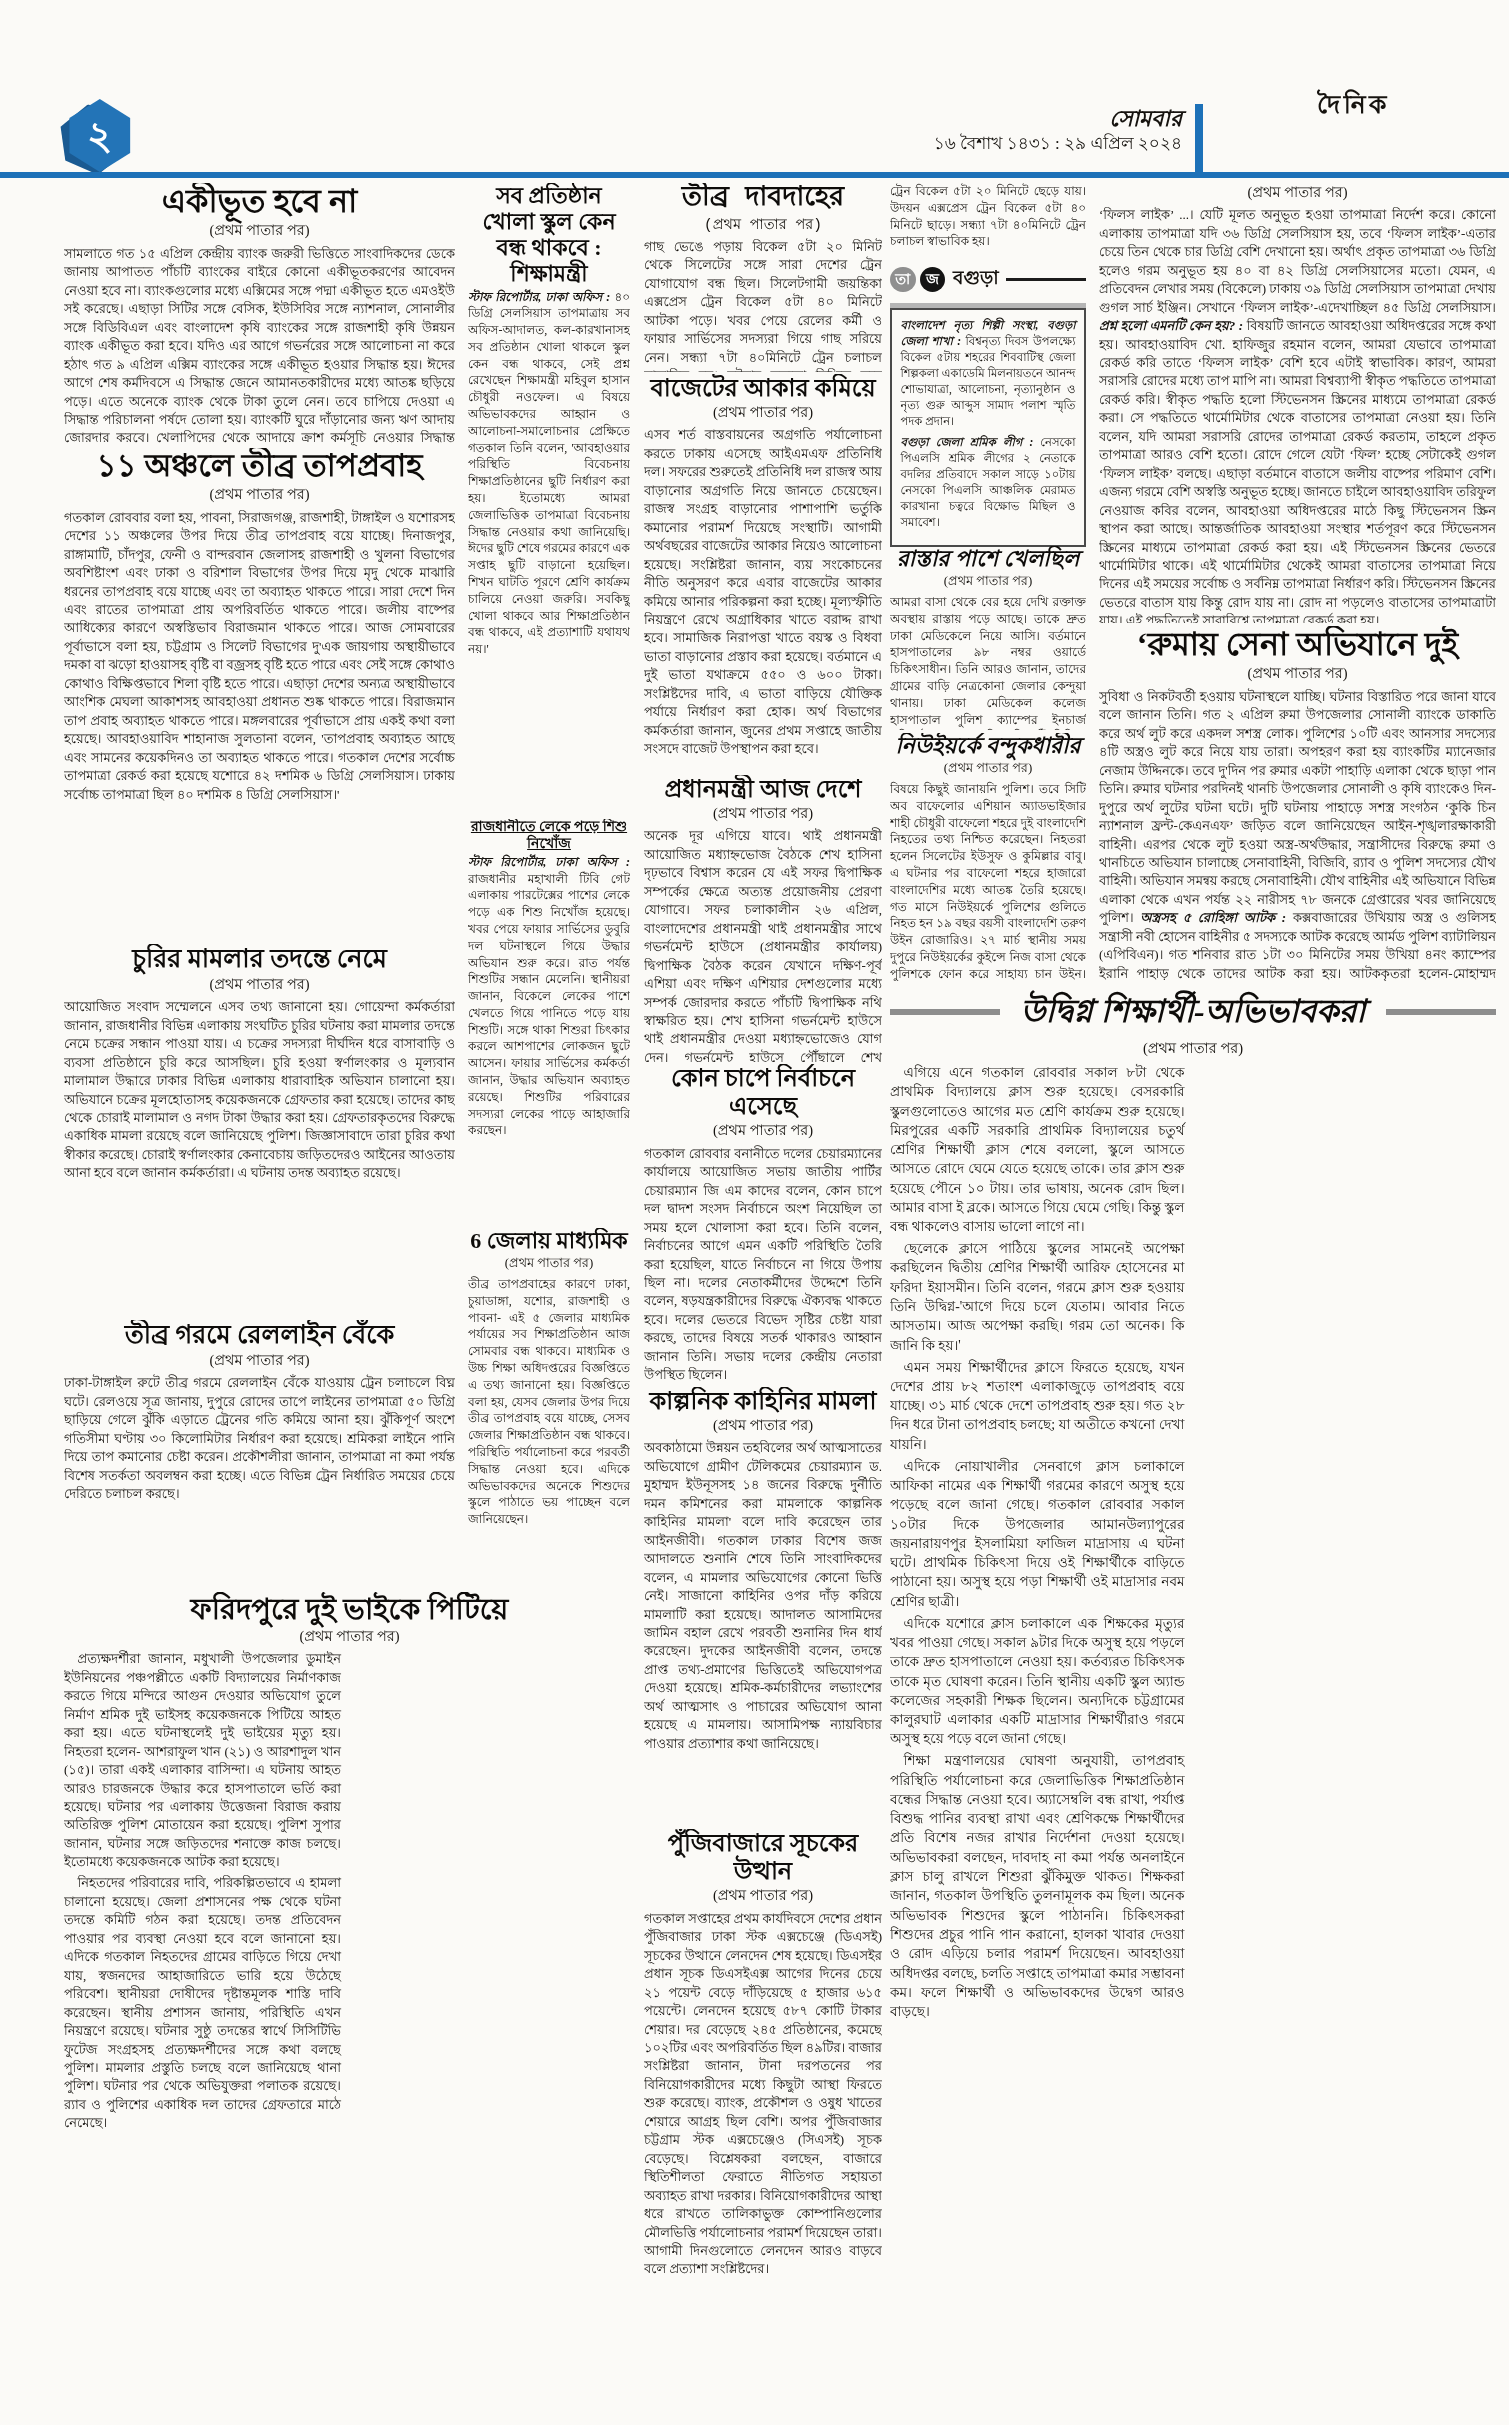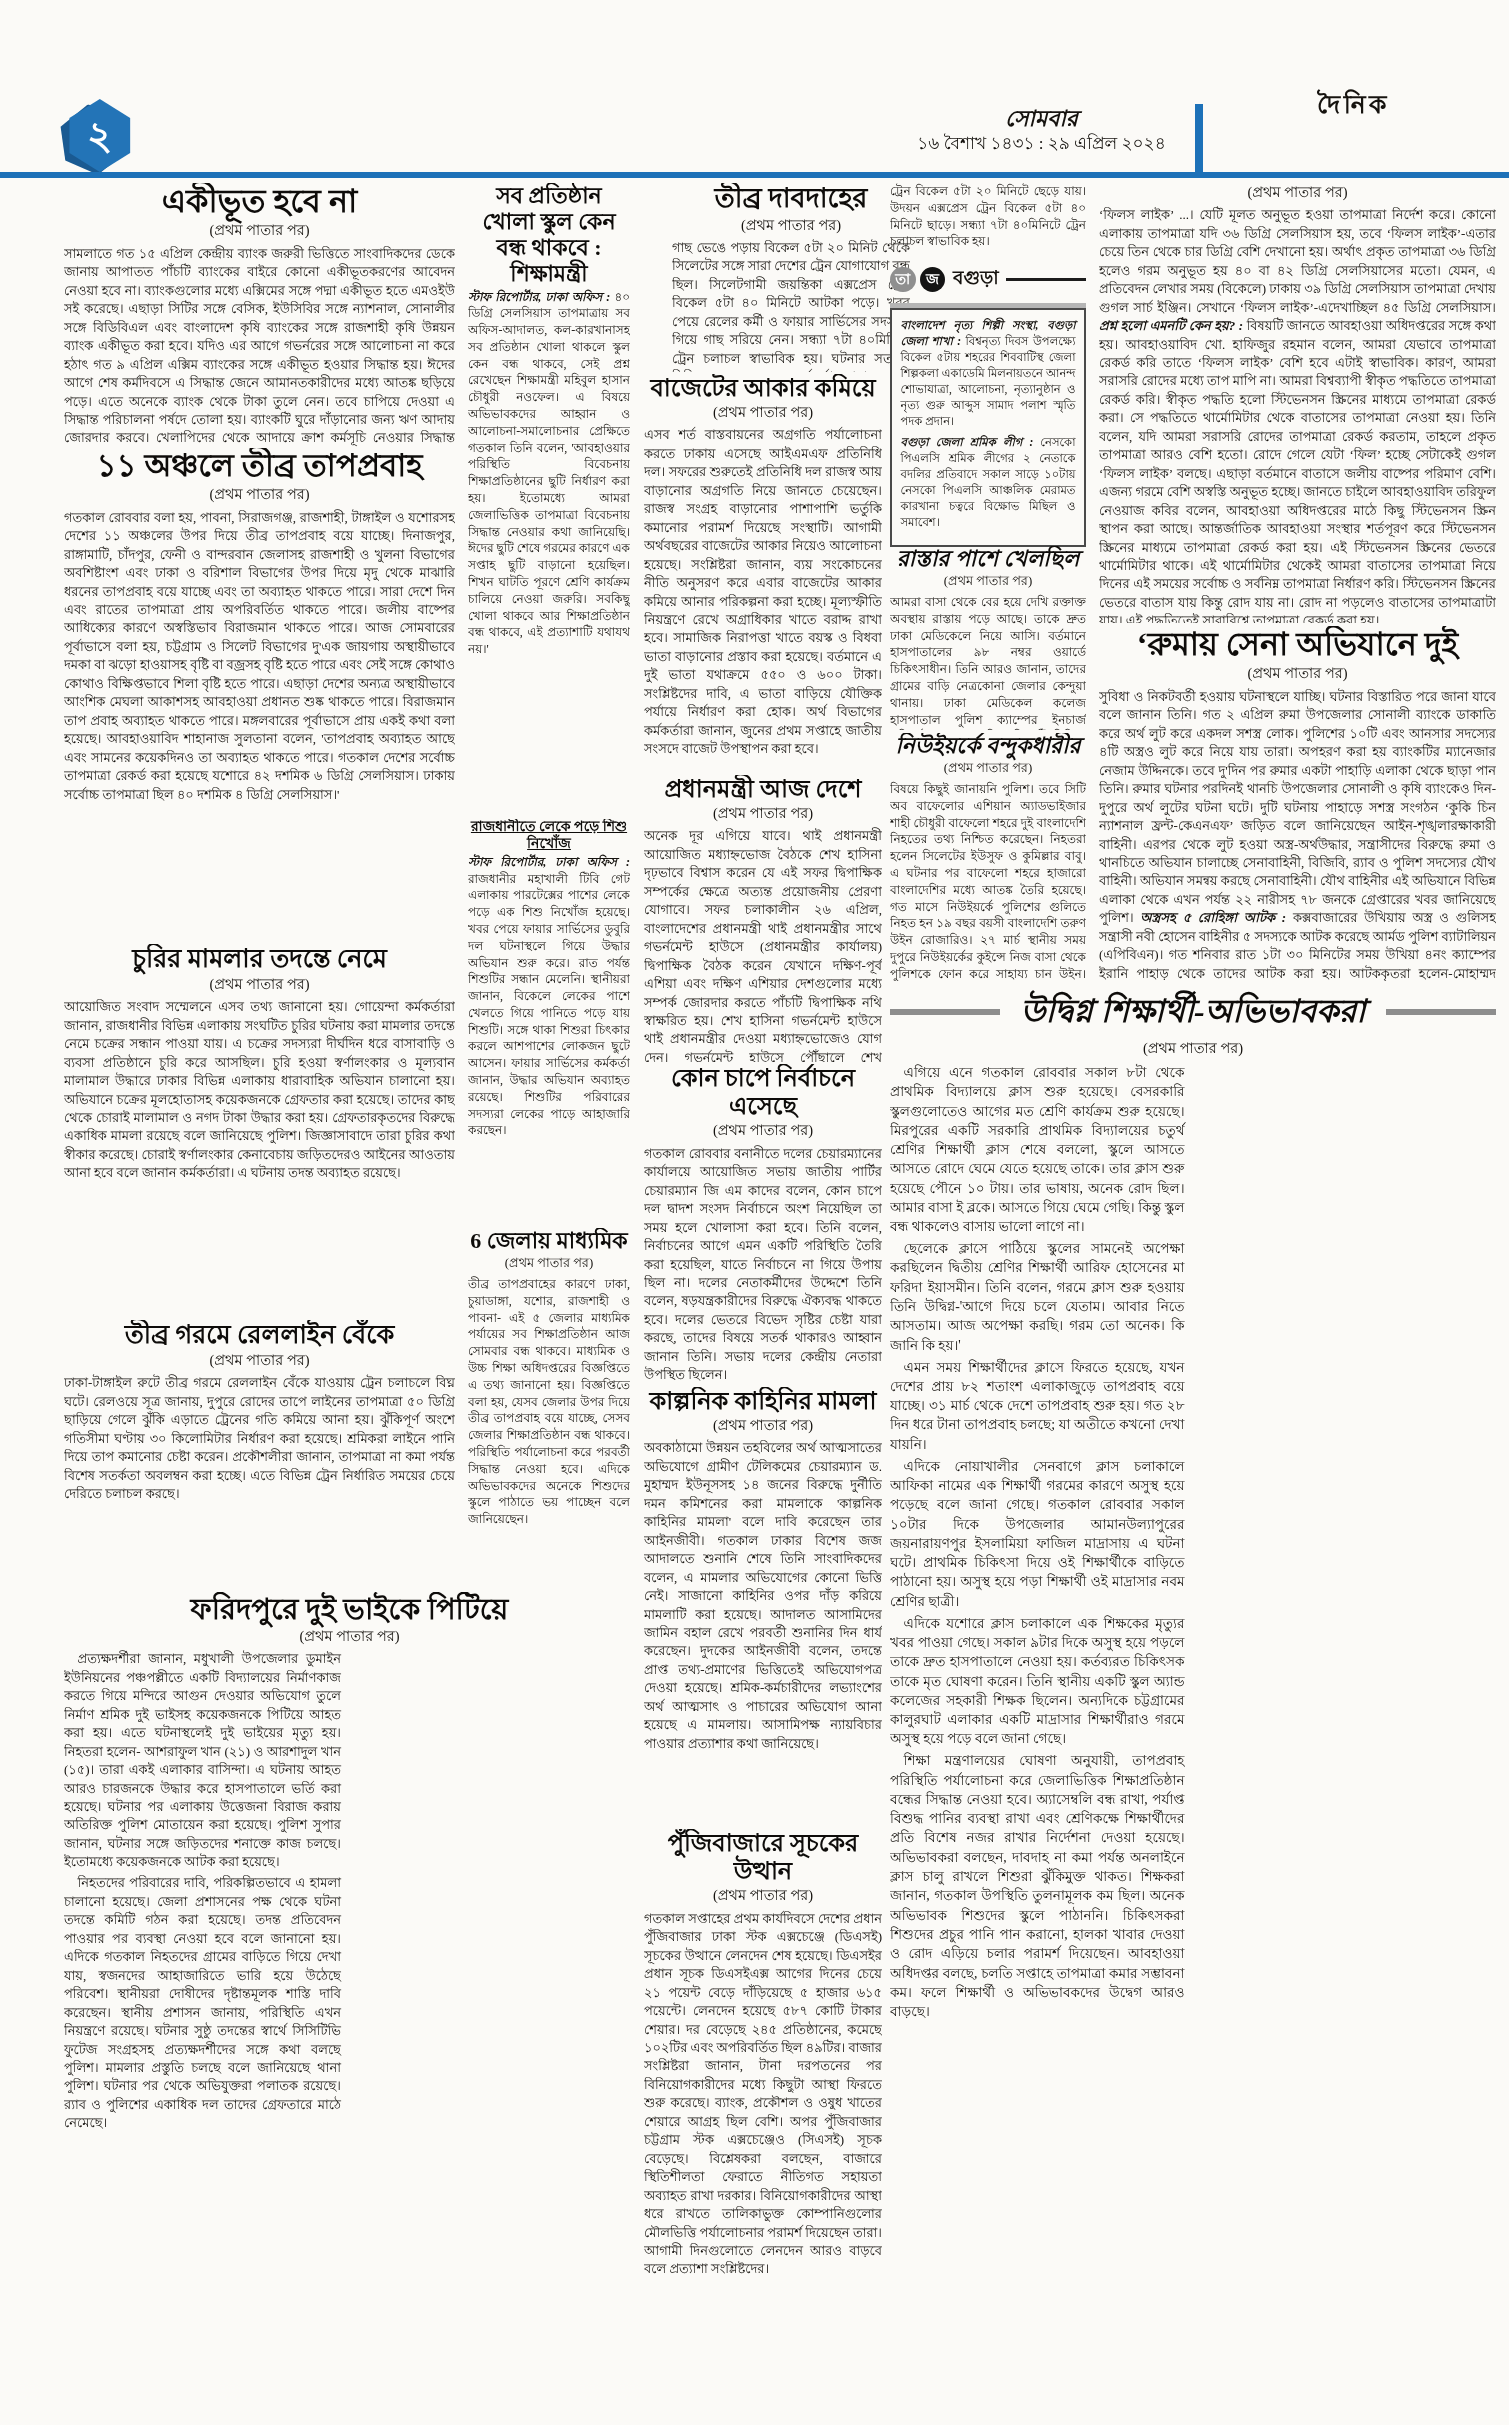--- a/index.html
+++ b/index.html
@@ -16,21 +16,21 @@
   .lead-bold{font-weight:bold;font-style:italic;}
   .two{column-count:2;column-gap:17px;column-fill:auto;height:100%;}
   
   .hex{position:absolute;left:60px;top:99px;width:73px;height:80px;}
   .hex .h2s{position:absolute;left:0;top:5.1px;width:66px;height:71px;background:#1a5a92;
        clip-path:polygon(50% 0,96% 26%,96% 74%,50% 100%,4% 74%,4% 26%);transform:rotate(-8deg);}
   .hex .h1s{position:absolute;left:6.8px;top:0;width:66px;height:73px;background:#2374b7;
        clip-path:polygon(50% 0,96% 26%,96% 74%,50% 100%,4% 74%,4% 26%);}
   .hex .num{position:absolute;left:6.8px;top:5.1px;width:66px;height:66px;display:flex;align-items:center;
        justify-content:center;color:#fff;font-size:39px;font-weight:bold;}
-  .dateblock{position:absolute;left:901px;top:105px;width:281px;text-align:center;line-height:1.25;}
+  .dateblock{position:absolute;left:901px;top:105px;width:281px;text-align:right;line-height:1.25;}
   .dayname{font-size:22px;font-weight:bold;font-style:italic;}
   .dateline{font-size:17px;}
   .vbar{position:absolute;left:1195px;top:104px;width:7.7px;height:68px;background:#1d71b8;}
   .logoblock{position:absolute;left:1207px;top:92px;width:293px;text-align:center;line-height:1;}
   .logo-top{font-size:25px;font-weight:bold;letter-spacing:3.4px;}
   .logo-main{font-size:51px;font-weight:bold;margin-top:1.7px;}
   .toprule{position:absolute;left:0;top:172px;width:1509px;height:6px;background:#1d71b8;}
   
   .taj{display:flex;align-items:center;gap:4.3px;}
   .tcirc{width:25.5px;height:25.5px;border-radius:50%;color:#fff;font-weight:bold;font-size:14.5px;
@@ -120,21 +120,21 @@
     <span>রাজধানীর মহাখালী টিবি গেট এলাকায় পারটেক্সের পাশের লেকে পড়ে এক শিশু নিখোঁজ হয়েছে। খবর পেয়ে ফায়ার সার্ভিসের ডুবুরি দল ঘটনাস্থলে গিয়ে উদ্ধার অভিযান শুরু করে। রাত পর্যন্ত শিশুটির সন্ধান মেলেনি। স্থানীয়রা জানান, বিকেলে লেকের পাশে খেলতে গিয়ে পানিতে পড়ে যায় শিশুটি। সঙ্গে থাকা শিশুরা চিৎকার করলে আশপাশের লোকজন ছুটে আসেন। ফায়ার সার্ভিসের কর্মকর্তা জানান, উদ্ধার অভিযান অব্যাহত রয়েছে। শিশুটির পরিবারের সদস্যরা লেকের পাড়ে আহাজারি করছেন।</span>
   </div>
 </article>
 
 <article class="blk sm" style="left:468px;top:1228px;width:162px;height:361px;">
   <h2 class="hl" style="font-size:22px;">6 জেলায় মাধ্যমিক</h2>
   <div class="cont" style="font-size:12.8px;">(প্রথম পাতার পর)</div>
   <div class="body">তীব্র তাপপ্রবাহের কারণে ঢাকা, চুয়াডাঙ্গা, যশোর, রাজশাহী ও পাবনা- এই ৫ জেলার মাধ্যমিক পর্যায়ের সব শিক্ষাপ্রতিষ্ঠান আজ সোমবার বন্ধ থাকবে। মাধ্যমিক ও উচ্চ শিক্ষা অধিদপ্তরের বিজ্ঞপ্তিতে এ তথ্য জানানো হয়। বিজ্ঞপ্তিতে বলা হয়, যেসব জেলার উপর দিয়ে তীব্র তাপপ্রবাহ বয়ে যাচ্ছে, সেসব জেলার শিক্ষাপ্রতিষ্ঠান বন্ধ থাকবে। পরিস্থিতি পর্যালোচনা করে পরবর্তী সিদ্ধান্ত নেওয়া হবে। এদিকে অভিভাবকদের অনেকে শিশুদের স্কুলে পাঠাতে ভয় পাচ্ছেন বলে জানিয়েছেন।</div>
 </article>
 
-<article class="blk" style="left:672px;top:183px;width:238px;height:189px;">
+<article class="blk" style="left:644px;top:183px;width:238px;height:189px;font-family:Liberation Mono, monospace;">
   <h2 class="hl" style="font-size:27px;">তীব্র দাবদাহের</h2>
   <div class="cont">(প্রথম পাতার পর)</div>
   <div class="body">গাছ ভেঙে পড়ায় বিকেল ৫টা ২০ মিনিট থেকে সিলেটের সঙ্গে সারা দেশের ট্রেন যোগাযোগ বন্ধ ছিল। সিলেটগামী জয়ন্তিকা এক্সপ্রেস ট্রেন বিকেল ৫টা ৪০ মিনিটে আটকা পড়ে। খবর পেয়ে রেলের কর্মী ও ফায়ার সার্ভিসের সদস্যরা গিয়ে গাছ সরিয়ে নেন। সন্ধ্যা ৭টা ৪০মিনিটে ট্রেন চলাচল স্বাভাবিক হয়। ঘটনার সত্যতা নিশ্চিত করে রেলওয়ে কর্মকর্তা জানান, ঝড়ে প্রায় ৪০টি গাছ ভেঙে পড়ে। পরে চলাচল স্বাভাবিক হয়।</div>
 </article>
 
 <article class="blk" style="left:644px;top:374px;width:238px;height:398px;">
   <h2 class="hl" style="font-size:24px;">বাজেটের আকার কমিয়ে</h2>
   <div class="cont">(প্রথম পাতার পর)</div>
   <div class="body">এসব শর্ত বাস্তবায়নের অগ্রগতি পর্যালোচনা করতে ঢাকায় এসেছে আইএমএফ প্রতিনিধি দল। সফরের শুরুতেই প্রতিনিধি দল রাজস্ব আয় বাড়ানোর অগ্রগতি নিয়ে জানতে চেয়েছেন। রাজস্ব সংগ্রহ বাড়ানোর পাশাপাশি ভর্তুকি কমানোর পরামর্শ দিয়েছে সংস্থাটি। আগামী অর্থবছরের বাজেটের আকার নিয়েও আলোচনা হয়েছে। সংশ্লিষ্টরা জানান, ব্যয় সংকোচনের নীতি অনুসরণ করে এবার বাজেটের আকার কমিয়ে আনার পরিকল্পনা করা হচ্ছে। মূল্যস্ফীতি নিয়ন্ত্রণে রেখে অগ্রাধিকার খাতে বরাদ্দ রাখা হবে। সামাজিক নিরাপত্তা খাতে বয়স্ক ও বিধবা ভাতা বাড়ানোর প্রস্তাব করা হয়েছে। বর্তমানে এ দুই ভাতা যথাক্রমে ৫৫০ ও ৬০০ টাকা। সংশ্লিষ্টদের দাবি, এ ভাতা বাড়িয়ে যৌক্তিক পর্যায়ে নির্ধারণ করা হোক। অর্থ বিভাগের কর্মকর্তারা জানান, জুনের প্রথম সপ্তাহে জাতীয় সংসদে বাজেট উপস্থাপন করা হবে।</div>
 </article>

